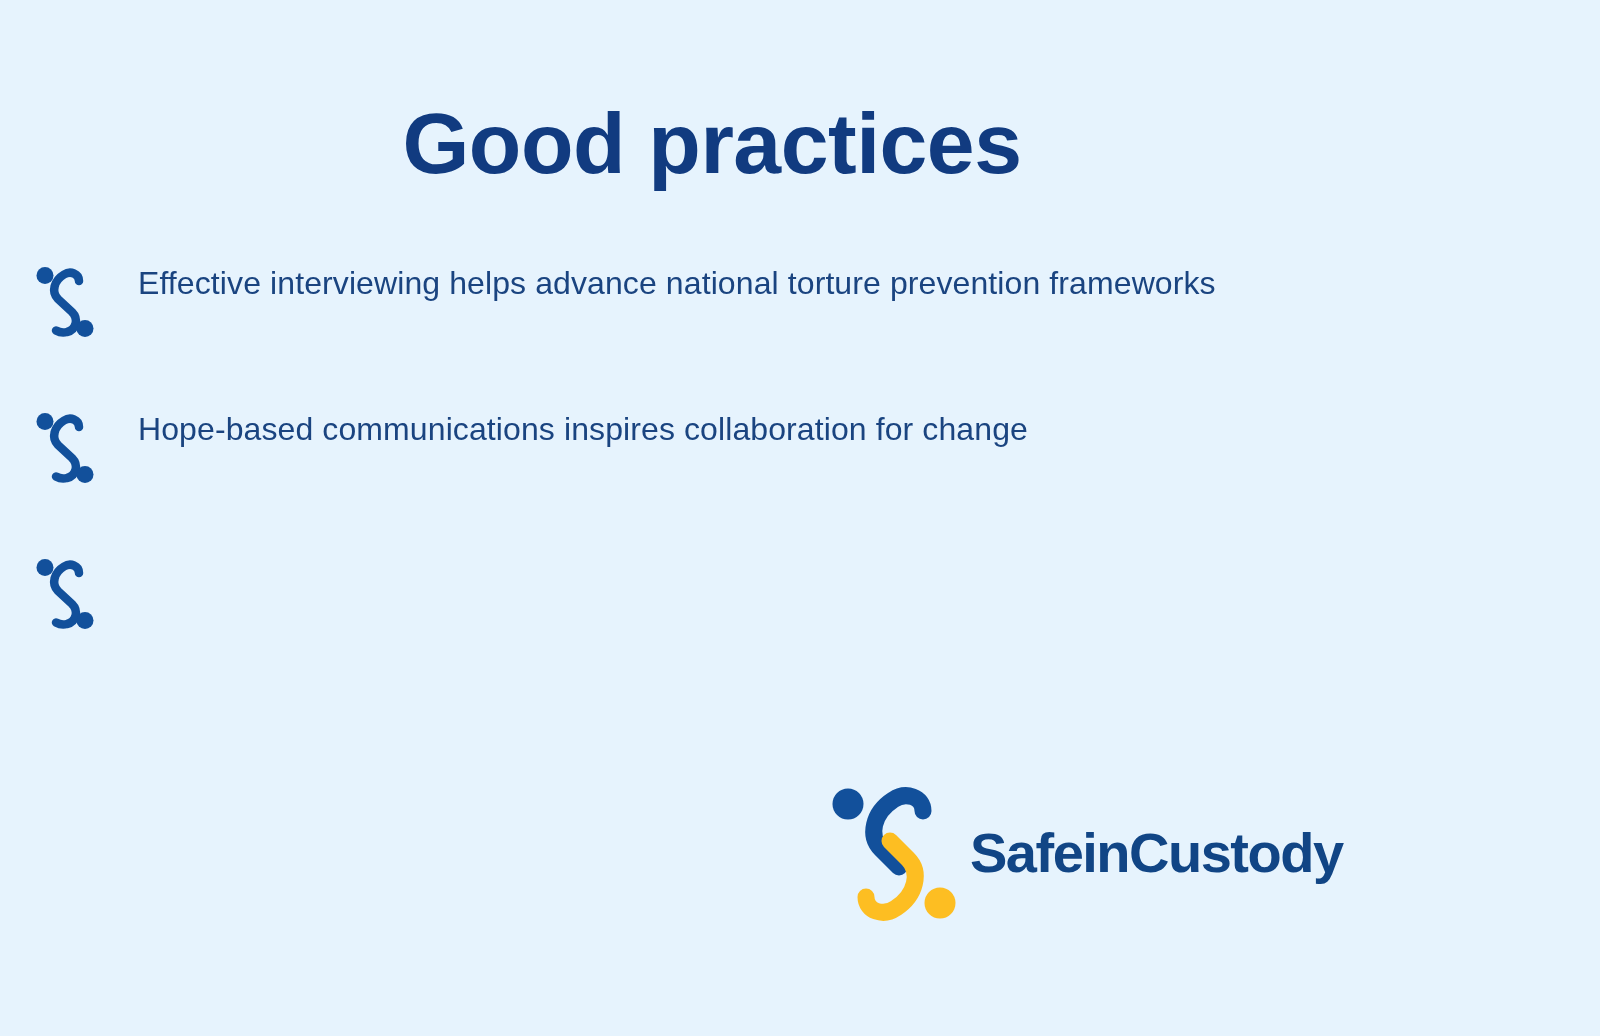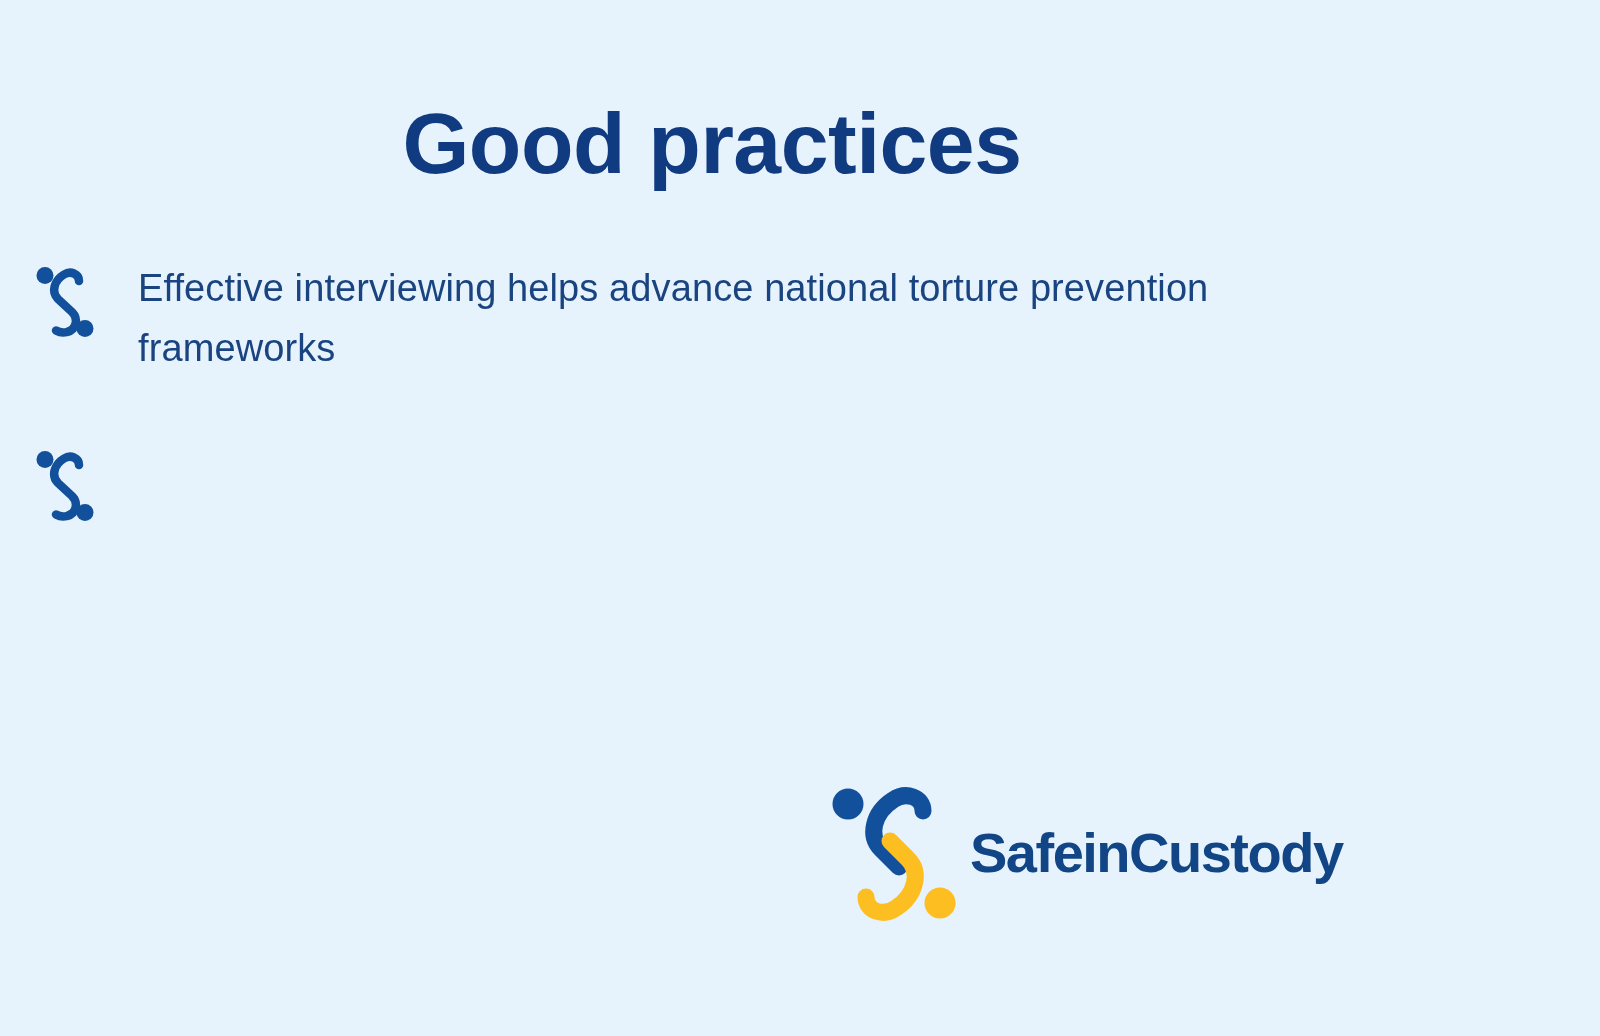--- a/index.html
+++ b/index.html
@@ -55,21 +55,21 @@
     flex: 0 0 auto;
     width: 62px;
     height: 76px;
     margin-right: 42px;
     margin-top: 6px;
   }
   .bullet-icon svg { display: block; width: 100%; height: 100%; }
 
   .bullet-text {
     flex: 1 1 auto;
-    font-size: 38px;
+    font-size: 32px;
     font-weight: 400;
     color: #1a4480;
     line-height: 1.58;
     max-width: 1220px;
     letter-spacing: 0.1px;
   }
 
   
   .logo-lockup {
     position: absolute;
@@ -109,20 +109,30 @@
       <span class="bullet-icon">
         <svg viewBox="0 0 62 76" xmlns="http://www.w3.org/2000/svg">
           <circle cx="11" cy="11.5" r="8.5" fill="#12509b"></circle>
           <path d="M45 17 C45 9.5 36.5 6.5 30 10.5 C20 16.5 17 28 24 35 L38 48 C45 55 42 66 33 68 C29.5 69 25.5 68.5 22 66.5" fill="none" stroke="#12509b" stroke-width="8.5" stroke-linecap="round"></path>
           <circle cx="51" cy="64.5" r="8.5" fill="#12509b"></circle>
         </svg>
       </span>
       <span class="bullet-text">Effective interviewing helps advance national torture prevention frameworks</span>
     </div>
 
+    <div class="bullet-row">
+      <span class="bullet-icon">
+        <svg viewBox="0 0 62 76" xmlns="http://www.w3.org/2000/svg">
+          <circle cx="11" cy="11.5" r="8.5" fill="#12509b"></circle>
+          <path d="M45 17 C45 9.5 36.5 6.5 30 10.5 C20 16.5 17 28 24 35 L38 48 C45 55 42 66 33 68 C29.5 69 25.5 68.5 22 66.5" fill="none" stroke="#12509b" stroke-width="8.5" stroke-linecap="round"></path>
+          <circle cx="51" cy="64.5" r="8.5" fill="#12509b"></circle>
+        </svg>
+      </span>
+      <span class="bullet-text">Hope-based communications inspires collaboration for change</span>
+    </div>
 
     <div class="bullet-row">
       <span class="bullet-icon">
         <svg viewBox="0 0 62 76" xmlns="http://www.w3.org/2000/svg">
           <circle cx="11" cy="11.5" r="8.5" fill="#12509b"></circle>
           <path d="M45 17 C45 9.5 36.5 6.5 30 10.5 C20 16.5 17 28 24 35 L38 48 C45 55 42 66 33 68 C29.5 69 25.5 68.5 22 66.5" fill="none" stroke="#12509b" stroke-width="8.5" stroke-linecap="round"></path>
           <circle cx="51" cy="64.5" r="8.5" fill="#12509b"></circle>
         </svg>
       </span>
     </div>

